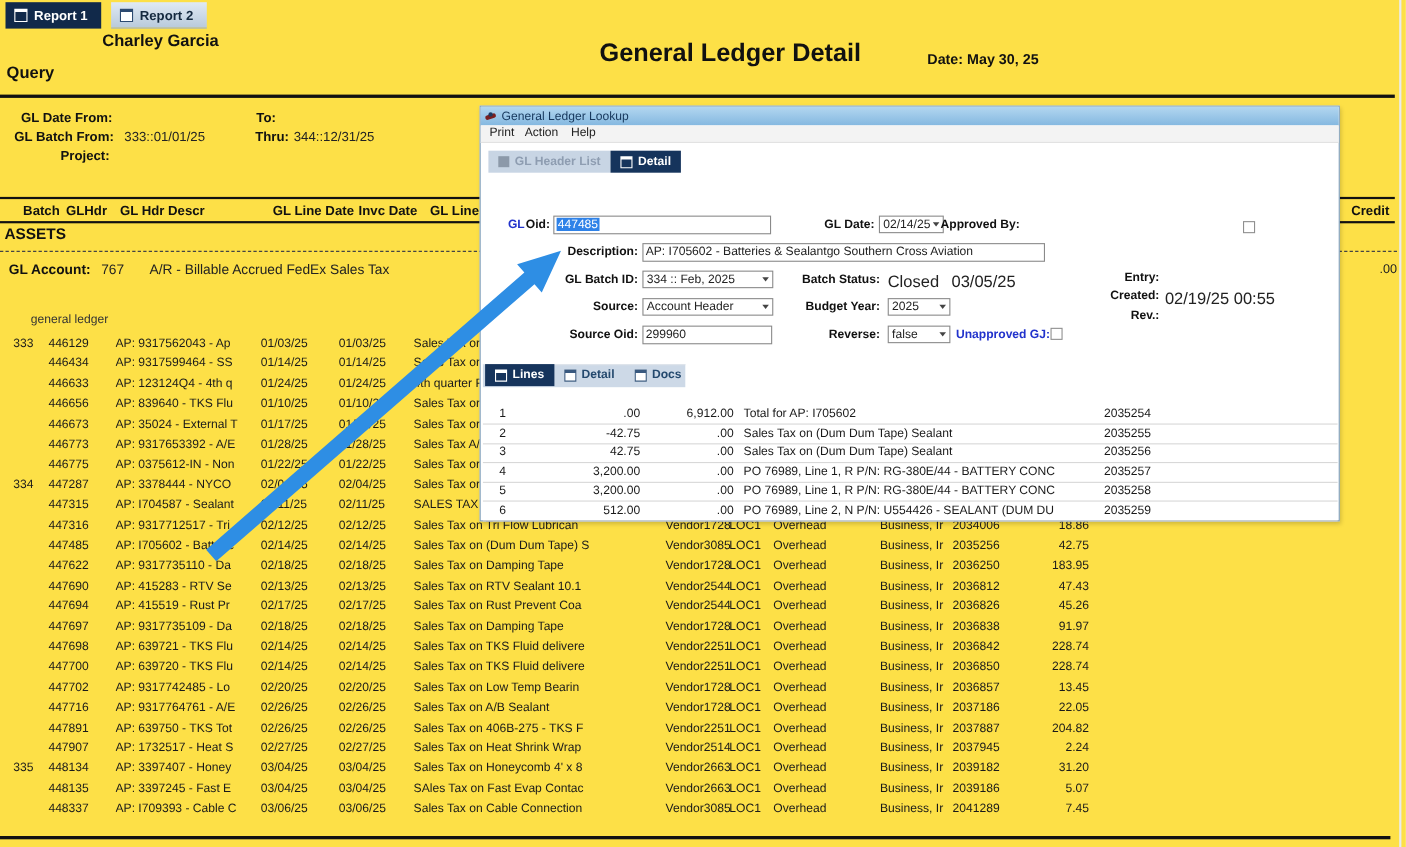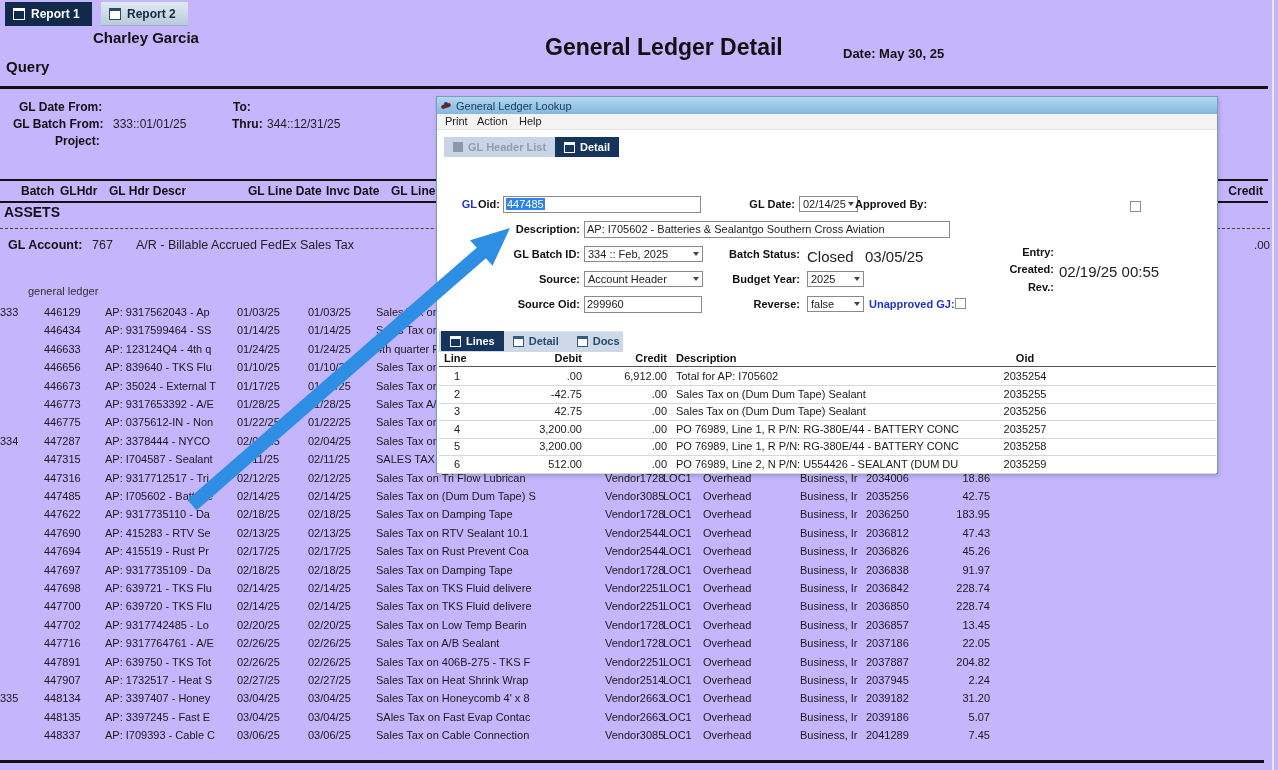--- a/index.html
+++ b/index.html
@@ -1,17 +1,17 @@
 <!DOCTYPE html>
 <html><head>
 <meta charset="utf-8">
 <style>
   html,body{margin:0;padding:0;}
   body{font-family:"Liberation Sans",sans-serif;background:#fff;}
-  .page{position:relative;width:1278px;height:770px;background:#c4b5fd;overflow:hidden;}
+  .page{position:relative;width:1278px;height:770px;background:#fde047;overflow:hidden;}
 
   
   .wtab{position:absolute;top:2px;height:24px;display:flex;align-items:center;gap:6px;
         padding:0 12px 0 8px;font-size:12px;font-weight:bold;box-sizing:border-box;}
   .wtab.active{left:5px;background:#11294a;color:#fff;}
   .wtab.inactive{left:101px;background:linear-gradient(#e0eaf4,#b9cadb);color:#14293f;border-bottom:1px solid #9fb0c0;}
   .wicon{display:inline-block;width:10px;height:8px;border:1px solid #fff;border-top:3px solid #fff;background:transparent;}
   .wicon.dark{border-color:#2c4a70;border-top-color:#2c4a70;background:#fff;}
   .sqicon{display:inline-block;width:10px;height:10px;background:#8c99a9;}
 
@@ -28,21 +28,21 @@
   .colhdr{font-size:12px;font-weight:bold;color:#111;padding-left:16px;}
   .assets{left:4px;top:204px;font-size:14px;font-weight:bold;color:#111;}
   .acct-label{left:8px;top:238px;font-size:12.5px;font-weight:bold;color:#111;}
   .acct-num{left:92px;top:238px;font-size:12.5px;color:#222;}
   .acct-name{left:136px;top:238px;font-size:12.5px;color:#222;}
   .acct-credit{left:1200px;top:239px;width:70px;text-align:right;font-size:11.5px;color:#222;}
   .group-label{left:28px;top:285px;font-size:11px;color:#333;}
 
   .rrow{position:absolute;left:0;width:1278px;height:17px;font-size:11px;color:#1a1a1a;}
   .rrow span{position:absolute;top:0;white-space:nowrap;}
-  .rc-batch{left:0;text-align:center;} .rc-hdr{left:44px;}
+  .rc-batch{left:12px;text-align:center;} .rc-hdr{left:44px;}
   .rc-descr{left:105px;width:128px;overflow:hidden;}
   .rc-d1{left:237px;} .rc-d2{left:308px;}
   .rc-ldesc{left:376px;width:227px;overflow:hidden;}
   .rc-vendor{left:605px;} .rc-loc{left:663px;} .rc-dept{left:703px;}
   .rc-comp{left:800px;width:62px;overflow:hidden;}
   .rc-oid{left:866px;}
   .rc-amt{left:910px;width:80px;text-align:right;}
 
   
   .popup{position:absolute;left:436px;top:96px;width:782px;height:378px;background:#fff;
@@ -542,27 +542,20 @@
       <div class="ptab off" style="height:20px;background:transparent;color:#24496e;">
         <span class="wicon2 dark"></span>
         <span>Detail</span>
       </div>
       <div class="ptab off" style="height:20px;background:transparent;color:#24496e;">
         <span class="wicon2 dark"></span>
         <span>Docs</span>
       </div>
     </div>
 
-    <div class="lines-hdr">
-      <span style="left:5px;">Line</span>
-      <span class="lc-debit">Debit</span>
-      <span class="lc-credit">Credit</span>
-      <span style="left:237px;">Description</span>
-      <span class="lc-oid">Oid</span>
-    </div>
     <div id="lines-rows">
         <div class="lrow" style="top: 271px;">
           <span class="lc-num">1</span>
           <span class="lc-debit">.00</span>
           <span class="lc-credit">6,912.00</span>
           <span class="lc-desc">Total for AP: I705602</span>
           <span class="lc-oid">2035254</span>
         </div>
         <div class="lrow" style="top: 288.5px;">
           <span class="lc-num">2</span>

